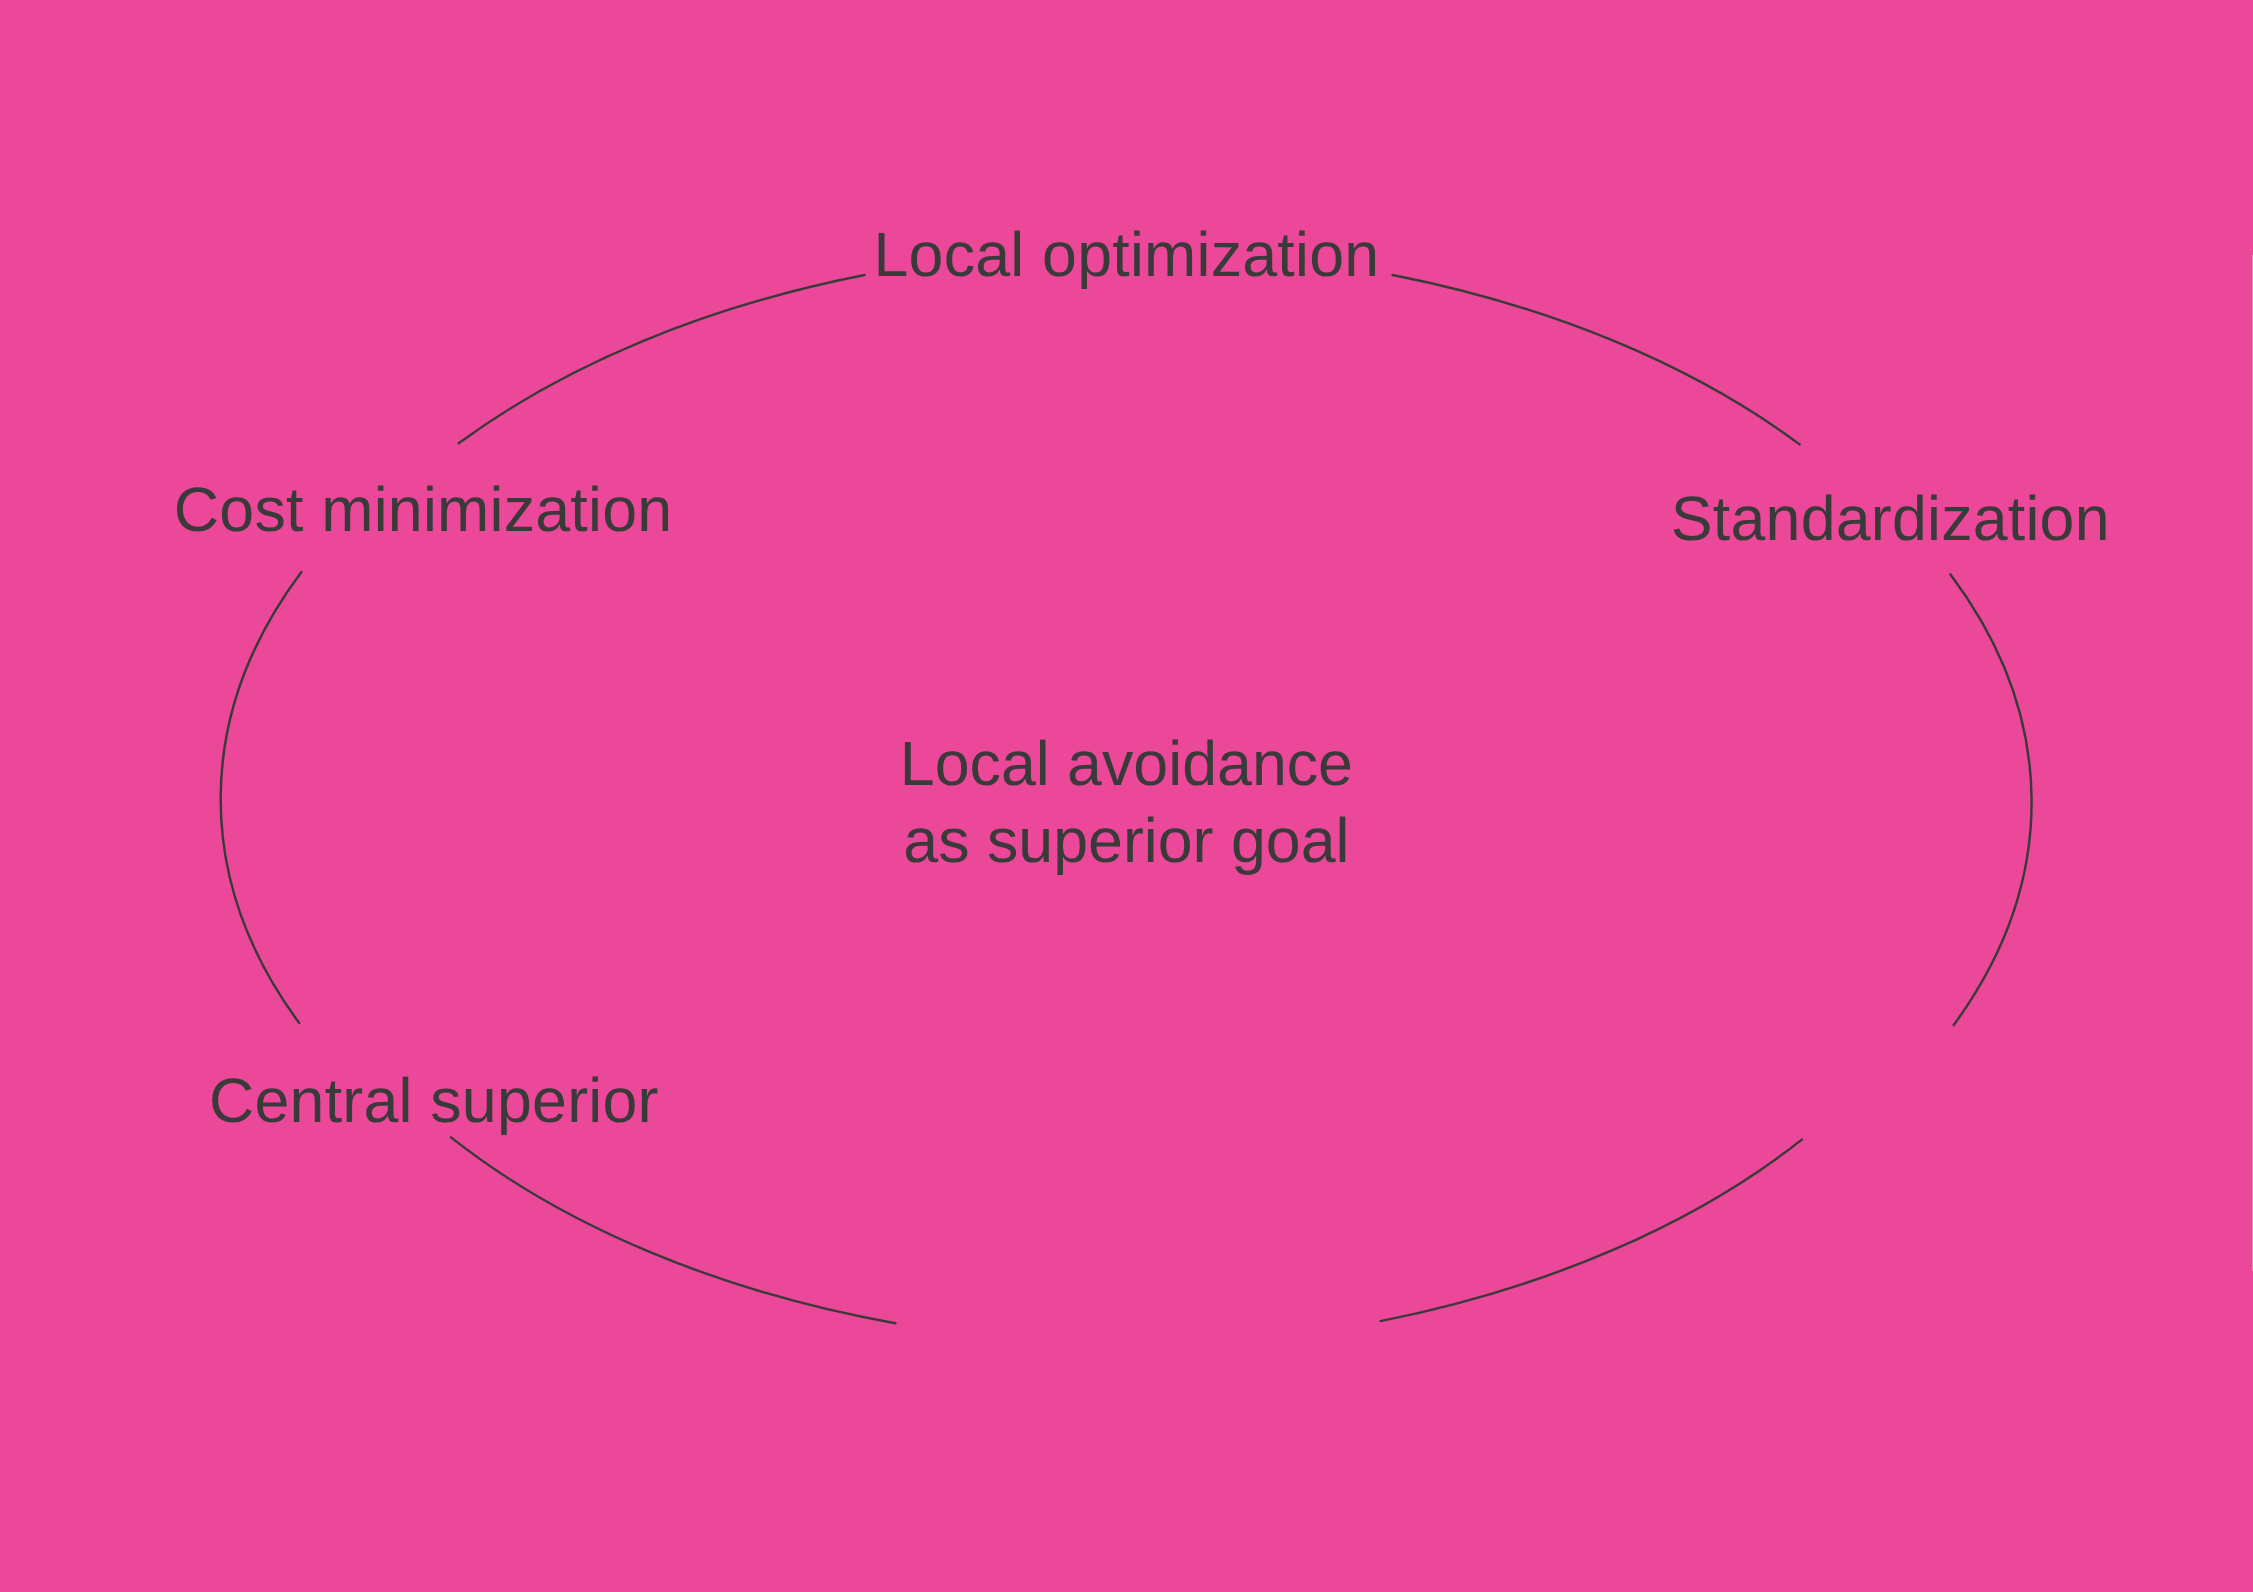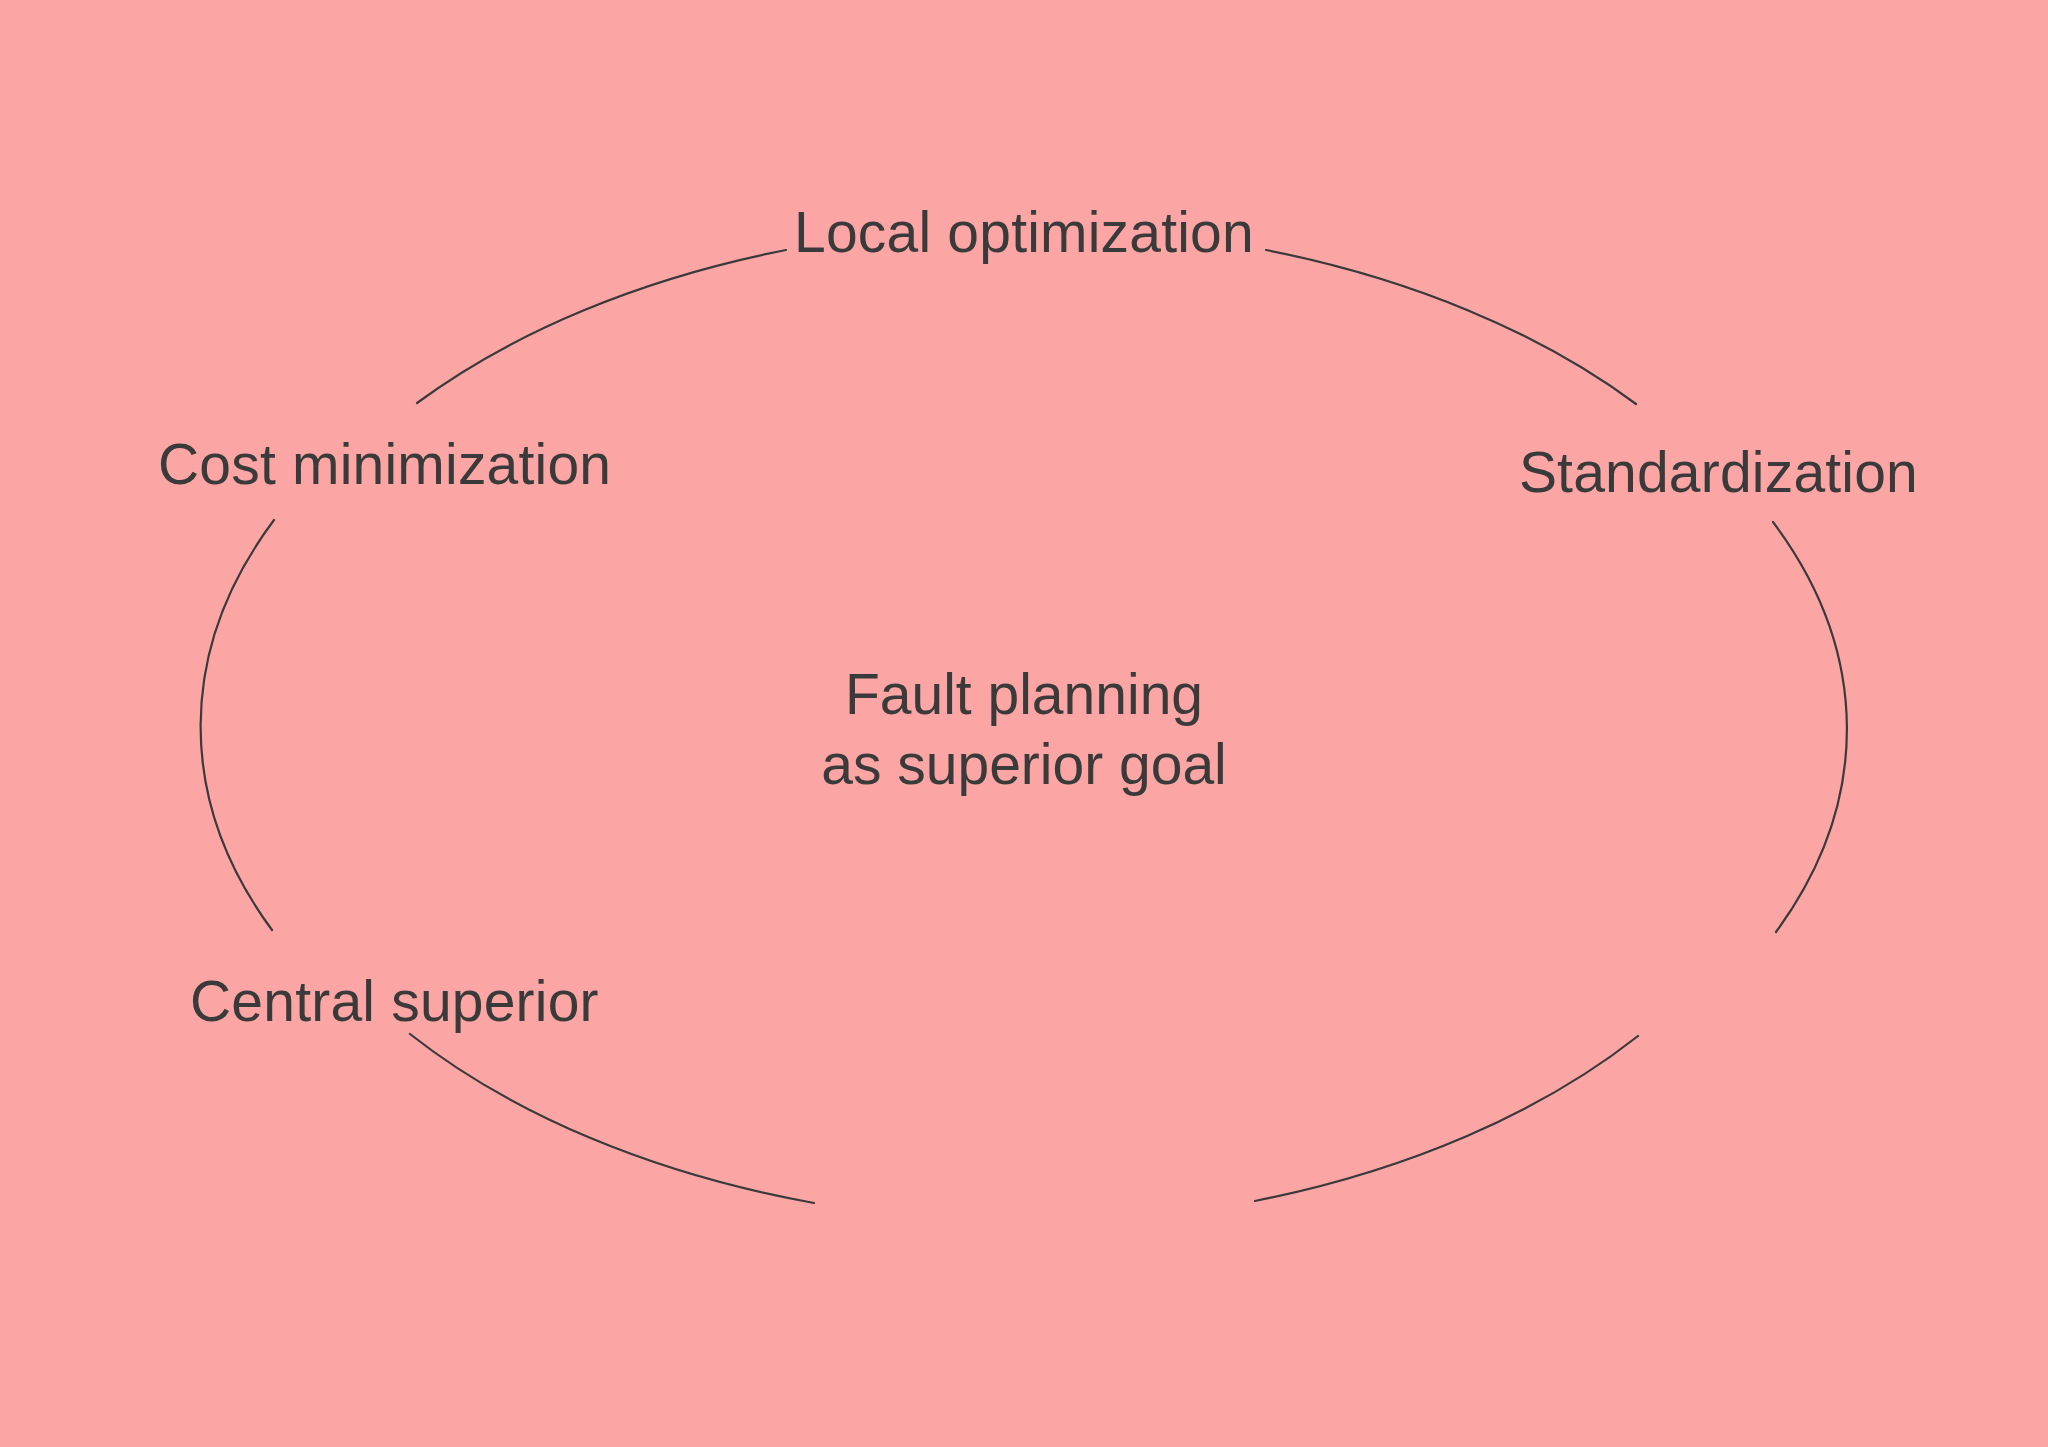--- a/index.html
+++ b/index.html
@@ -5,21 +5,21 @@
 <style>
   html, body {
     margin: 0;
     padding: 0;
     background: #ffffff;
   }
   #stage {
     position: relative;
     width: 2048px;
     height: 1447px;
-    background: #fca5a5;
+    background: #ec4899;
     overflow: hidden;
     font-family: "Liberation Sans", "DejaVu Sans", sans-serif;
   }
   #cycle-svg {
     position: absolute;
     left: 0;
     top: 0;
     width: 2048px;
     height: 1447px;
   }
@@ -74,17 +74,17 @@
 
   <div class="node-label anchor-right" style="left:1918px; top:473px;">Standardization</div>
 
 
 
   <div class="node-label anchor-left" style="left:190px; top:1002px;">Central superior</div>
 
   <div class="node-label anchor-left" style="left:158px; top:465px;">Cost minimization</div>
 
   <div id="center-label">
-    <span class="cl-line">Fault planning</span>
+    <span class="cl-line">Local avoidance</span>
     <span class="cl-line">as superior goal</span>
   </div>
 
 </div>
 
 </body></html>

